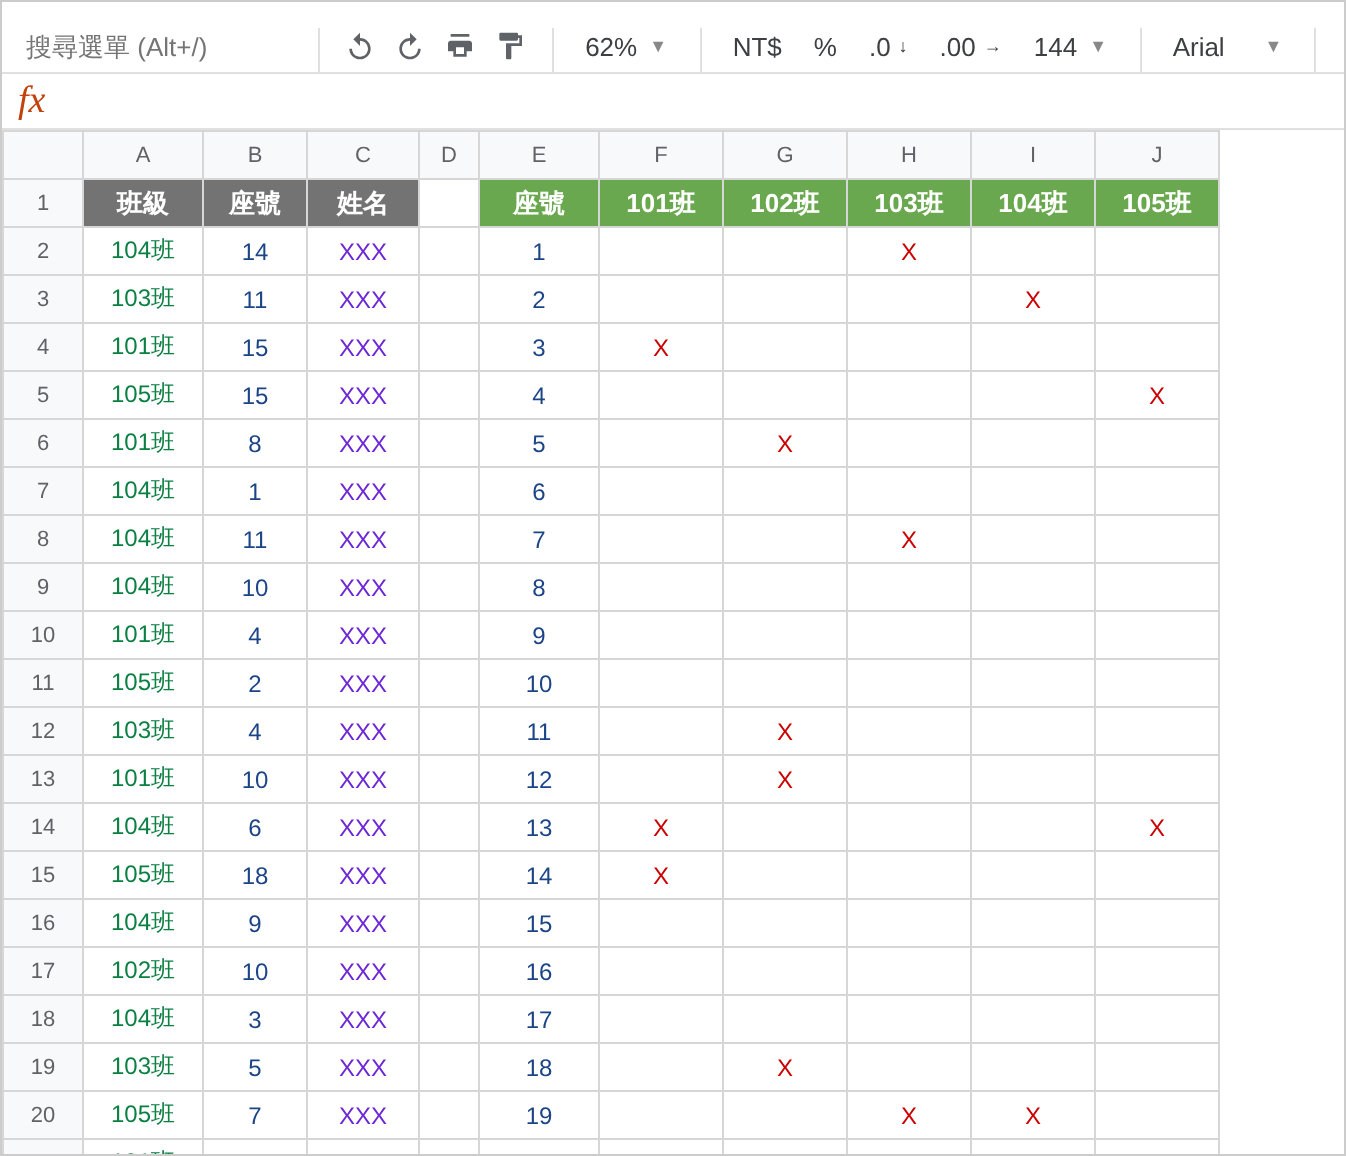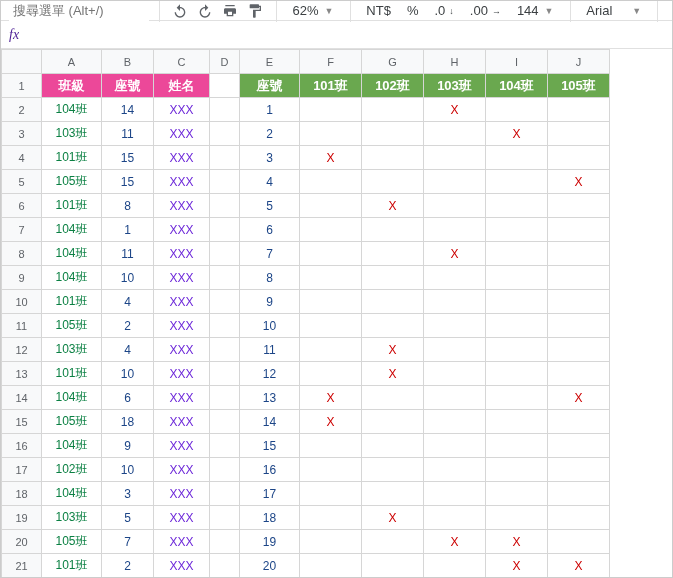--- a/index.html
+++ b/index.html
@@ -1,31 +1,31 @@
 <!DOCTYPE html>
 <html><head>
 <meta charset="utf-8">
 <style>
 *{box-sizing:border-box;margin:0;padding:0}
 body{font-family:Arial,sans-serif;font-size:13px;color:#333;background:#fff;width:673px;height:578px;overflow:hidden;border:1px solid #ccc}
-.toolbar{display:flex;align-items:center;height:20px;border-bottom:1px solid #e0e0e0;padding:0 8px;gap:4px}
+.toolbar{display:flex;align-items:flex-end;height:36px;border-bottom:1px solid #e0e0e0;padding:0 8px;gap:4px}
 .search{width:140px;height:26px;border:none;outline:none;font-size:13px;color:#888;padding:2px 4px}
 .tsep{width:1px;height:22px;background:#e0e0e0;margin:0 6px}
 .tbtn{display:flex;align-items:center;justify-content:center;width:26px;height:26px;cursor:pointer;border-radius:2px;color:#5f6368}
 .tsel{display:flex;align-items:center;height:26px;padding:0 6px;cursor:pointer;font-size:13px;color:#3c4043;gap:4px}
 .caret{font-size:9px;color:#888;margin-left:2px}
 .fxbar{display:flex;align-items:center;height:28px;border-bottom:1px solid #e0e0e0;padding:0 8px}
-.fx{font-style:italic;color:#4c1d95;font-size:14px;font-family:serif}
+.fx{font-style:italic;color:#c2410c;font-size:19px;font-family:serif}
 .grid{position:relative}
 table{border-collapse:collapse;table-layout:fixed}
 th,td{border:1px solid #d6d6d6;height:24px;text-align:center;font-weight:normal;font-size:12px;overflow:hidden;white-space:nowrap}
 .colh{background:#f8f9fa;color:#5f6368;font-size:11px}
 .rowh{background:#f8f9fa;color:#5f6368;font-size:11px;width:40px}
 .corner{background:#f8f9fa;width:40px}
-.hdr-blue{background:#ec4899;color:#fff;font-weight:bold;font-size:13px}
+.hdr-blue{background:#737373;color:#fff;font-weight:bold;font-size:13px}
 .hdr-green{background:#6aa84f;color:#fff;font-weight:bold;font-size:13px}
 .green{color:#0b8043}
 .navy{color:#1c4587}
 .gray{color:#6d28d9}
 .red{color:#cc0000}
 .wA{width:60px}.wB{width:52px}.wC{width:56px}.wD{width:30px}.wE{width:60px}.wF{width:62px}.wG{width:62px}.wH{width:62px}.wI{width:62px}.wJ{width:62px}
 svg{width:16px;height:16px;fill:currentColor;stroke:currentColor}
 </style>
 </head>
 <body>

